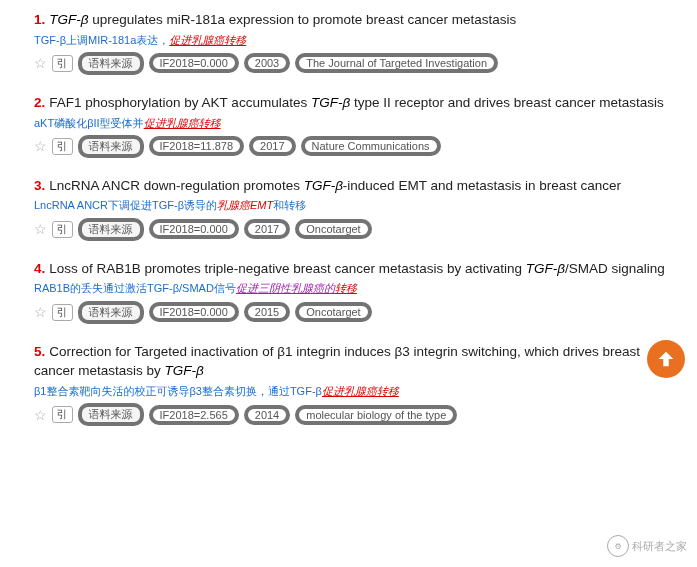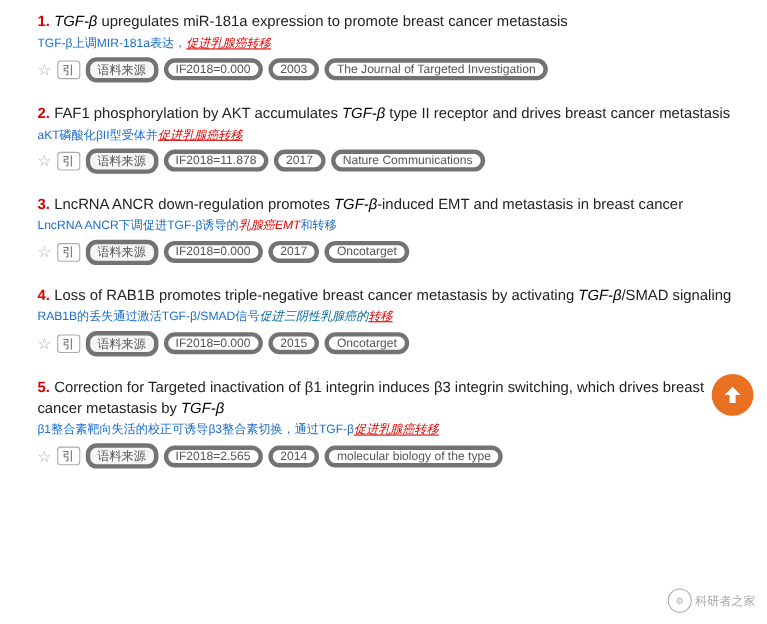--- a/index.html
+++ b/index.html
@@ -160,21 +160,21 @@
       <span class="tag source">语料来源</span>
       <span class="tag">IF2018=0.000</span>
       <span class="tag">2017</span>
       <span class="tag">Oncotarget</span>
     </div>
   </li>
       <li class="result-item">
     <div class="result-title">
       <span class="num">4.</span>Loss of RAB1B promotes triple-negative breast cancer metastasis by activating <span class="italic-red"><i>TGF-β</i></span>/SMAD signaling
     </div>
-    <div class="result-cn">RAB1B的丢失通过激活TGF-β/SMAD信号<span style="color:#0369a1;font-style:italic;">促进三阴性乳腺癌的</span><span style="color:#d00;font-style:italic;text-decoration:underline;">转移</span></div>
+    <div class="result-cn">RAB1B的丢失通过激活TGF-β/SMAD信号<span style="color:#a21caf;font-style:italic;text-decoration:underline;">促进三阴性乳腺癌的</span><span style="color:#d00;font-style:italic;text-decoration:underline;">转移</span></div>
     <div class="result-meta">
       <span class="star-icon">☆</span>
       <span class="cite-btn">引</span>
       <span class="tag source">语料来源</span>
       <span class="tag">IF2018=0.000</span>
       <span class="tag">2015</span>
       <span class="tag">Oncotarget</span>
     </div>
   </li>
       <li class="result-item">

